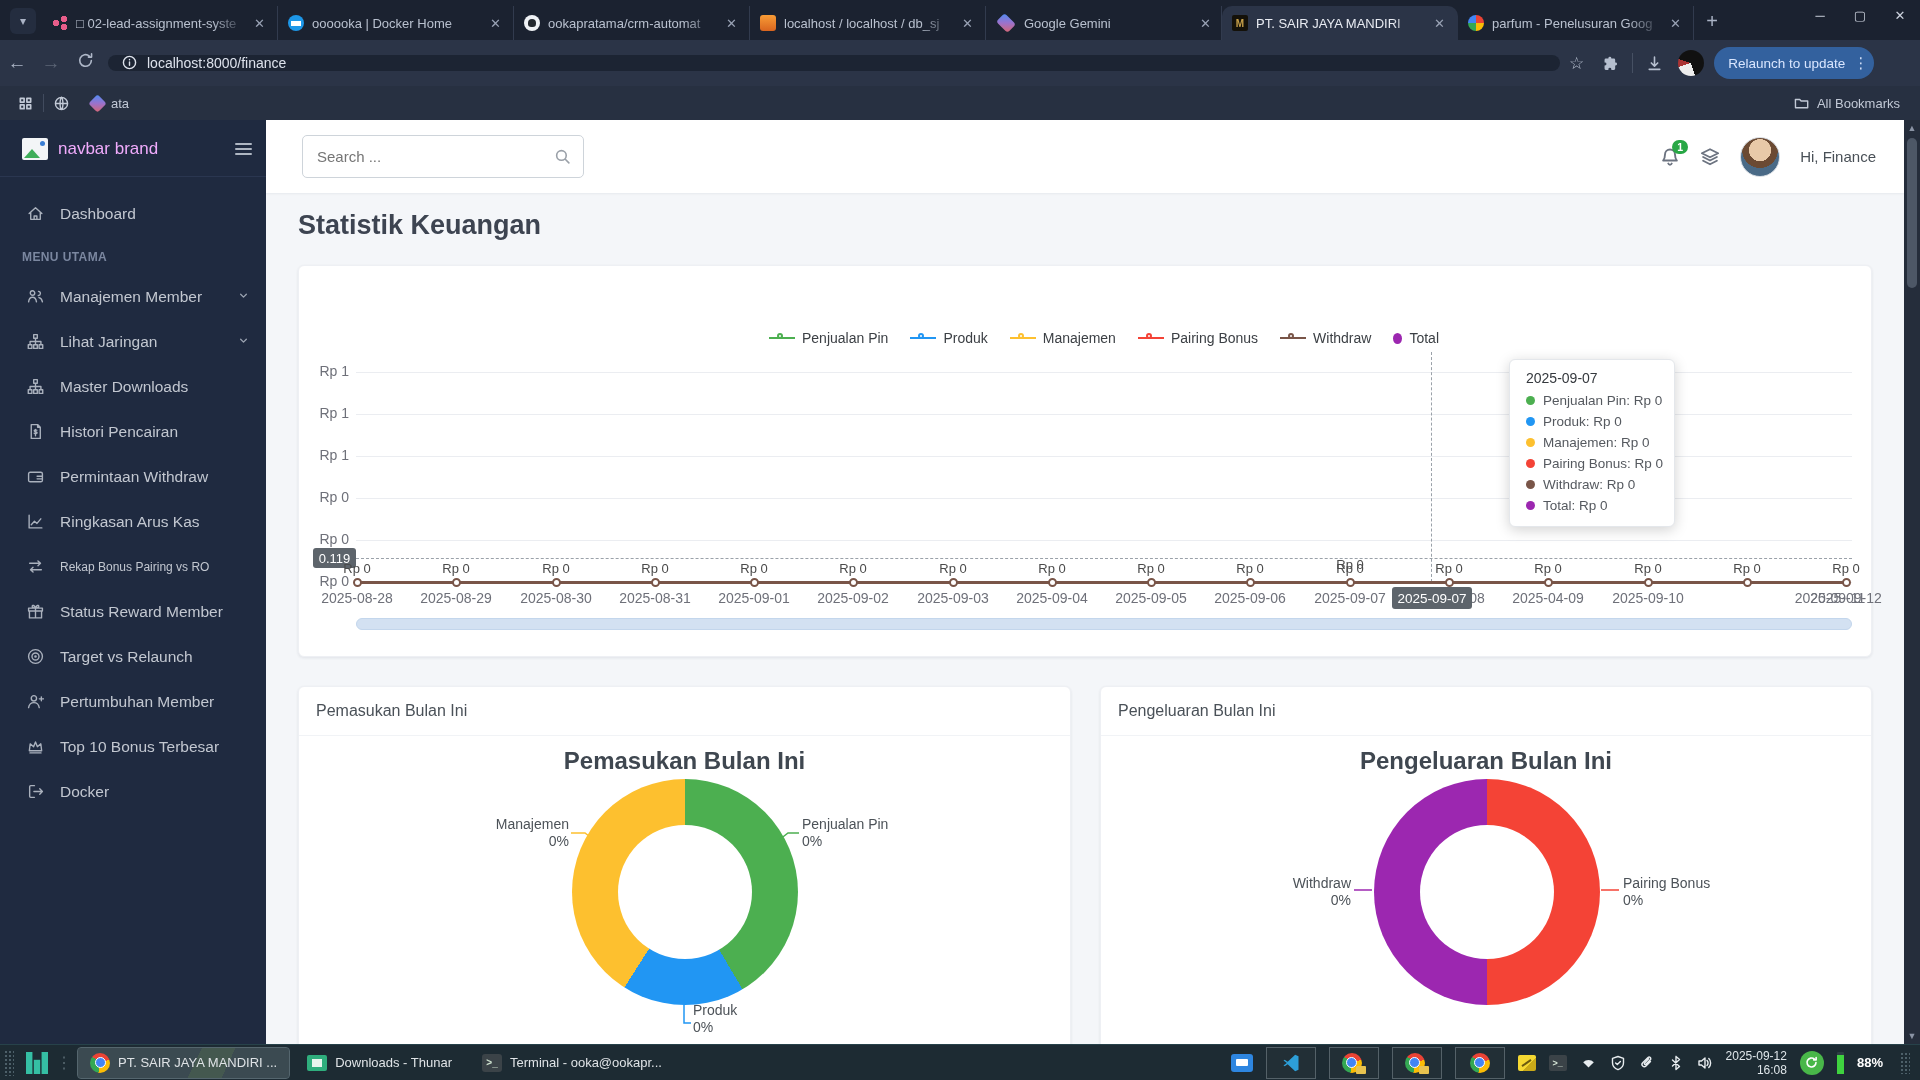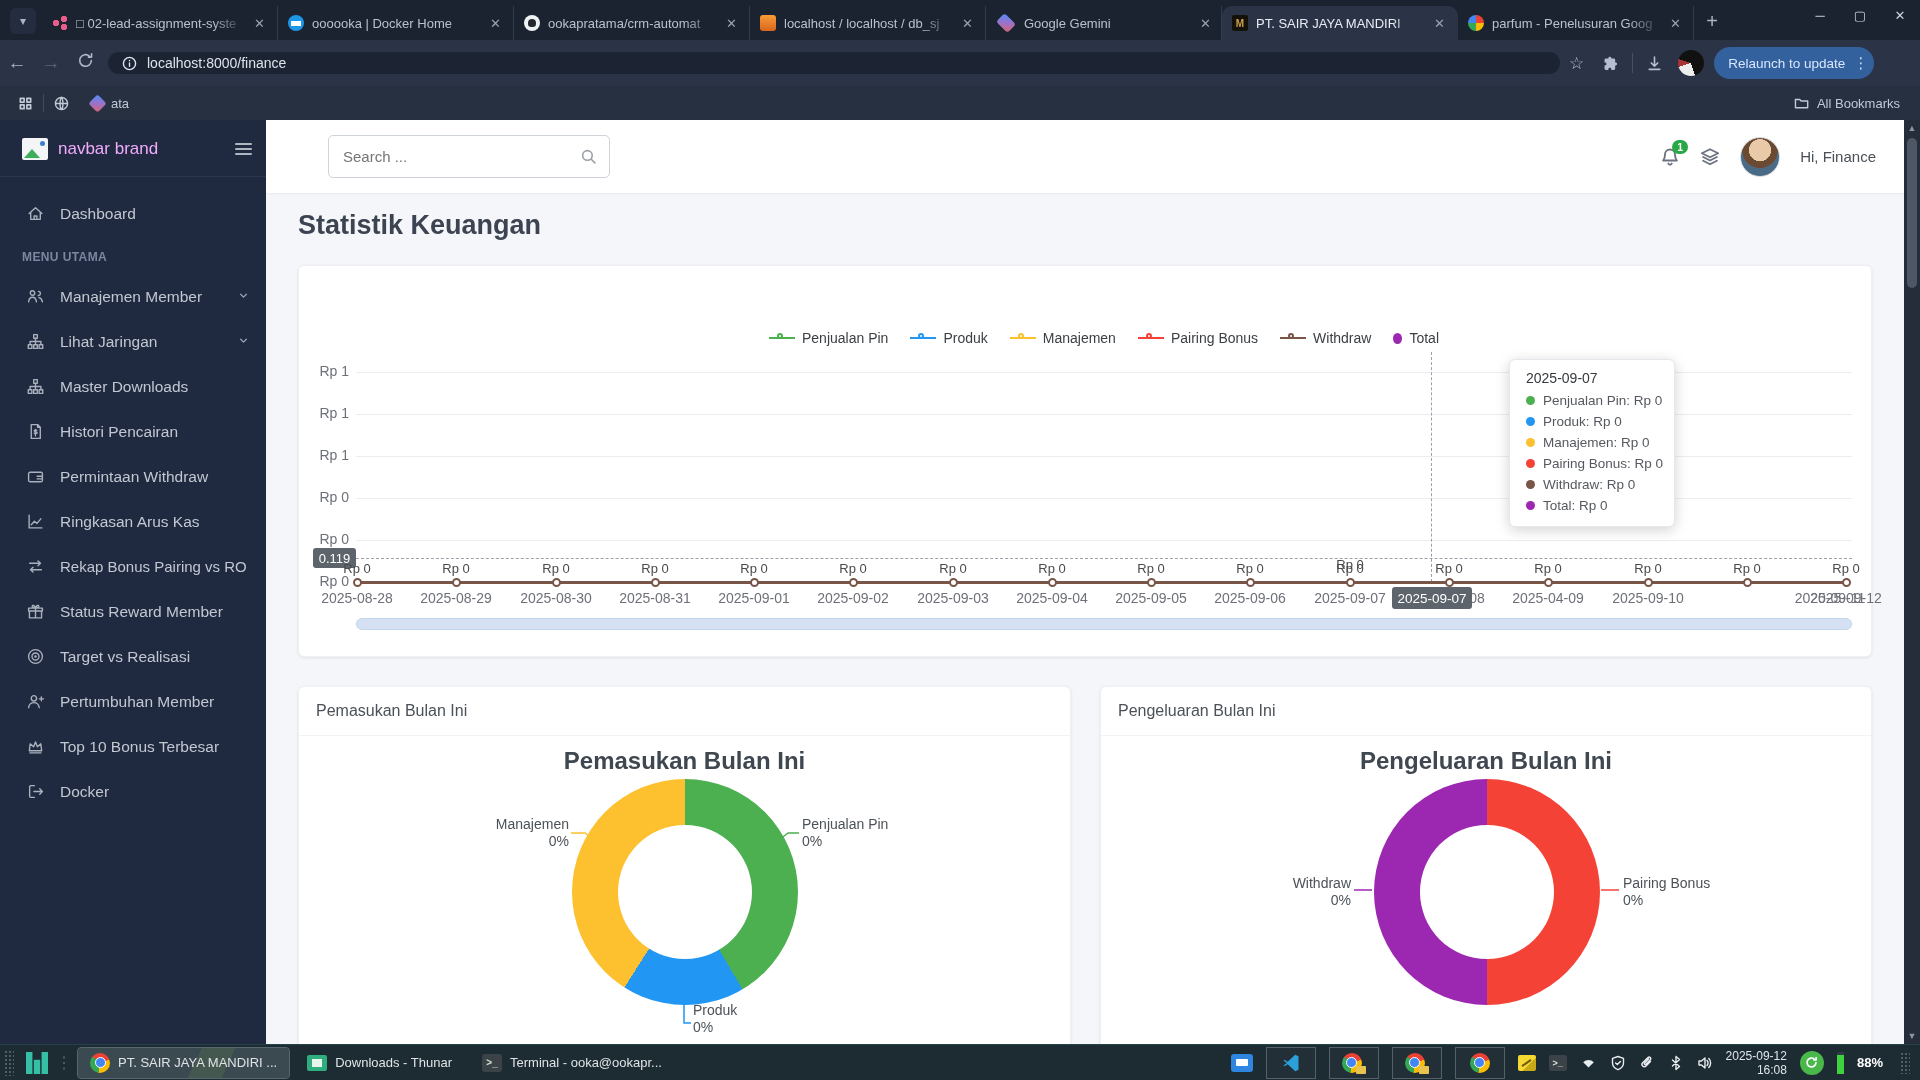--- a/index.html
+++ b/index.html
@@ -13,21 +13,21 @@
   .tab.active{background:#2b3447;border-radius:10px 10px 0 0;color:#e9ecf3;border-right:none;}
   .tab .title{flex:1;white-space:nowrap;overflow:hidden;max-width:170px;-webkit-mask-image:linear-gradient(90deg,#000 80%,transparent);mask-image:linear-gradient(90deg,#000 80%,transparent);}
   .tab .x{font-size:13px;color:#9aa3b5;}
   .newtab{width:28px;height:28px;color:#aab3c5;font-size:20px;display:flex;align-items:center;justify-content:center;margin:0 0 5px 4px;}
   .wincontrols{margin-left:auto;display:flex;align-self:flex-start;height:30px;}
   .wincontrols span{width:40px;display:flex;align-items:center;justify-content:center;color:#cdd3de;font-size:13px;}
   .favicon{width:16px;height:16px;flex:0 0 16px;border-radius:3px;position:relative;}
   .toolbar{position:absolute;left:0;top:40px;width:1920px;height:46px;background:#2b3447;display:flex;align-items:center;}
   .navbtn{color:#aeb7c8;font-size:19px;width:34px;text-align:center;}
   .navbtn.dim{color:#5d6677;}
-  .urlbar{height:22px;width:1452px;margin-left:6px;background:#1c2433;border-radius:16px;display:flex;align-items:center;padding:0 14px;color:#dde2ec;font-size:14px;gap:10px;}
+  .urlbar{height:16px;width:1452px;margin-left:6px;background:#1c2433;border-radius:16px;display:flex;padding:0 14px;color:#dde2ec;font-size:14px;gap:10px;}
   .tool-ic{color:#b6bfcf;margin:0 9px;display:flex;align-items:center;}
   .relaunch{height:32px;background:#33619e;border-radius:16px;color:#d9e6ff;font-size:13.5px;display:flex;align-items:center;padding:0 6px 0 14px;margin:0 8px 0 4px;}
   .relaunch .kebab{margin-left:8px;color:#cfdcf5;font-size:15px;}
   .bookmarksbar{position:absolute;left:0;top:86px;width:1920px;height:34px;background:#273041;display:flex;align-items:center;color:#c2c9d6;font-size:13px;}
   .bm-sep{width:1px;height:18px;background:#414b5e;margin:0 10px;}
   
   .page{position:absolute;left:0;top:120px;width:1904px;height:924px;background:#f4f6f9;overflow:hidden;}
   .scrollbar-v{position:absolute;right:0;top:120px;width:16px;height:924px;background:#252d3b;}
   .scrollbar-v .thumb{position:absolute;left:3px;top:18px;width:10px;height:150px;border-radius:5px;background:#4d5766;}
   .scrollbar-v .arr{position:absolute;left:0;width:16px;height:16px;color:#8a93a4;font-size:9px;display:flex;align-items:center;justify-content:center;}
@@ -40,21 +40,21 @@
   .burger{margin-left:auto;display:flex;flex-direction:column;gap:3px;}
   .burger b{width:17px;height:2px;background:#aeb6c2;border-radius:1px;}
   .snav{padding:14px 0 0 0;}
   .snav .sect{padding:14px 22px 10px;font-size:12px;letter-spacing:.4px;color:#7b87a0;font-weight:bold;}
   .sitem{display:flex;align-items:center;gap:16px;height:45px;padding:0 16px 0 26px;font-size:15.5px;color:#c2c7d0;}
   .sitem .sic{width:18px;display:flex;justify-content:center;color:#aab1bd;}
   .sitem .chev{margin-left:auto;color:#9aa2b0;}
   
   .content{position:absolute;left:266px;top:0;width:1638px;height:924px;}
   .topbar{position:absolute;left:0;top:0;width:1638px;height:73px;background:#fff;box-shadow:0 1px 2px rgba(20,30,50,.06);}
-  .searchwrap{position:absolute;left:36px;top:15px;width:282px;height:43px;border:1px solid #ced4da;border-radius:5px;background:#fff;display:flex;align-items:center;padding:0 12px;color:#9aa0a8;margin-left:26px;}
+  .searchwrap{position:absolute;left:36px;top:15px;width:282px;height:43px;border:1px solid #ced4da;border-radius:5px;background:#fff;display:flex;align-items:center;padding:0 12px;color:#9aa0a8;}
   .searchwrap input{border:none;outline:none;flex:1;font-size:15px;color:#495057;background:transparent;}
   .tb-right{position:absolute;right:28px;top:0;height:73px;display:flex;align-items:center;gap:20px;color:#6c7380;}
   .bellwrap{position:relative;}
   .badge{position:absolute;top:-7px;right:-8px;background:#28a745;color:#fff;font-size:10.5px;border-radius:7px;padding:1px 5px;font-weight:bold;}
   .tb-avatar{width:40px;height:40px;border-radius:50%;background:radial-gradient(circle at 50% 32%,#e8c9a8 0 34%,#6b4a33 35% 55%,#4a6a86 56% 100%);border:1px solid #d8dde3;}
   .greet{font-size:15px;color:#495057;}
   .main-title{position:absolute;left:32px;top:90px;font-size:27px;font-weight:600;color:#3d4451;}
   .card{position:absolute;background:#fff;border-radius:6px;box-shadow:0 1px 3px rgba(25,35,60,.09);border:1px solid #eef0f4;}
   .card-h{padding:15px 17px;font-size:16px;color:#4a5158;border-bottom:1px solid #f1f3f6;}
   
@@ -285,37 +285,37 @@
               </svg>
             </span>
             <span>Ringkasan Arus Kas</span>
           </div>
           <div class="sitem">
             <span class="sic">
               <svg width="17" height="17" viewBox="0 0 16 16" fill="none" stroke="currentColor" stroke-width="1.3" stroke-linecap="round" stroke-linejoin="round">
                 <path d="M2.5 5h10 M10.3 2.8 12.7 5l-2.4 2.2 M13.5 11h-10 M5.7 8.8 3.3 11l2.4 2.2"></path>
               </svg>
             </span>
-            <span style="font-size: 15px;">Rekap Bonus Pairing vs RO</span>
+            <span style="font-size: 12px;">Rekap Bonus Pairing vs RO</span>
           </div>
           <div class="sitem">
             <span class="sic">
               <svg width="17" height="17" viewBox="0 0 16 16" fill="none" stroke="currentColor" stroke-width="1.3" stroke-linecap="round" stroke-linejoin="round">
                 <path d="M2.3 7.5h11.4V14H2.3z M1.5 4.8h13v2.7h-13z M8 4.8V14 M8 4.8C6.2 4.8 4.6 4 4.9 2.9 5.2 1.7 7 2 8 4.8Z M8 4.8c1.8 0 3.4-.8 3.1-1.9C10.8 1.7 9 2 8 4.8Z"></path>
               </svg>
             </span>
             <span>Status Reward Member</span>
           </div>
           <div class="sitem">
             <span class="sic">
               <svg width="17" height="17" viewBox="0 0 16 16" fill="none" stroke="currentColor" stroke-width="1.3" stroke-linecap="round" stroke-linejoin="round">
                 <path d="M8 14.5A6.5 6.5 0 1 0 8 1.5a6.5 6.5 0 0 0 0 13Z M8 11.3A3.3 3.3 0 1 0 8 4.7a3.3 3.3 0 0 0 0 6.6Z M8 8.6a.6.6 0 1 0 0-1.2.6.6 0 0 0 0 1.2Z"></path>
               </svg>
             </span>
-            <span>Target vs Realisasi</span>
+            <span>Target vs Relaunch</span>
           </div>
           <div class="sitem">
             <span class="sic">
               <svg width="17" height="17" viewBox="0 0 16 16" fill="none" stroke="currentColor" stroke-width="1.3" stroke-linecap="round" stroke-linejoin="round">
                 <path d="M6.5 7.5a2.5 2.5 0 1 0 0-5 2.5 2.5 0 0 0 0 5Z M1.5 13.8c.5-3.3 2.6-4.7 5-4.7s4.5 1.4 5 4.7 M11.6 5.5h3.9 M13.5 3.6v3.8"></path>
               </svg>
             </span>
             <span>Pertumbuhan Member</span>
           </div>
           <div class="sitem">

